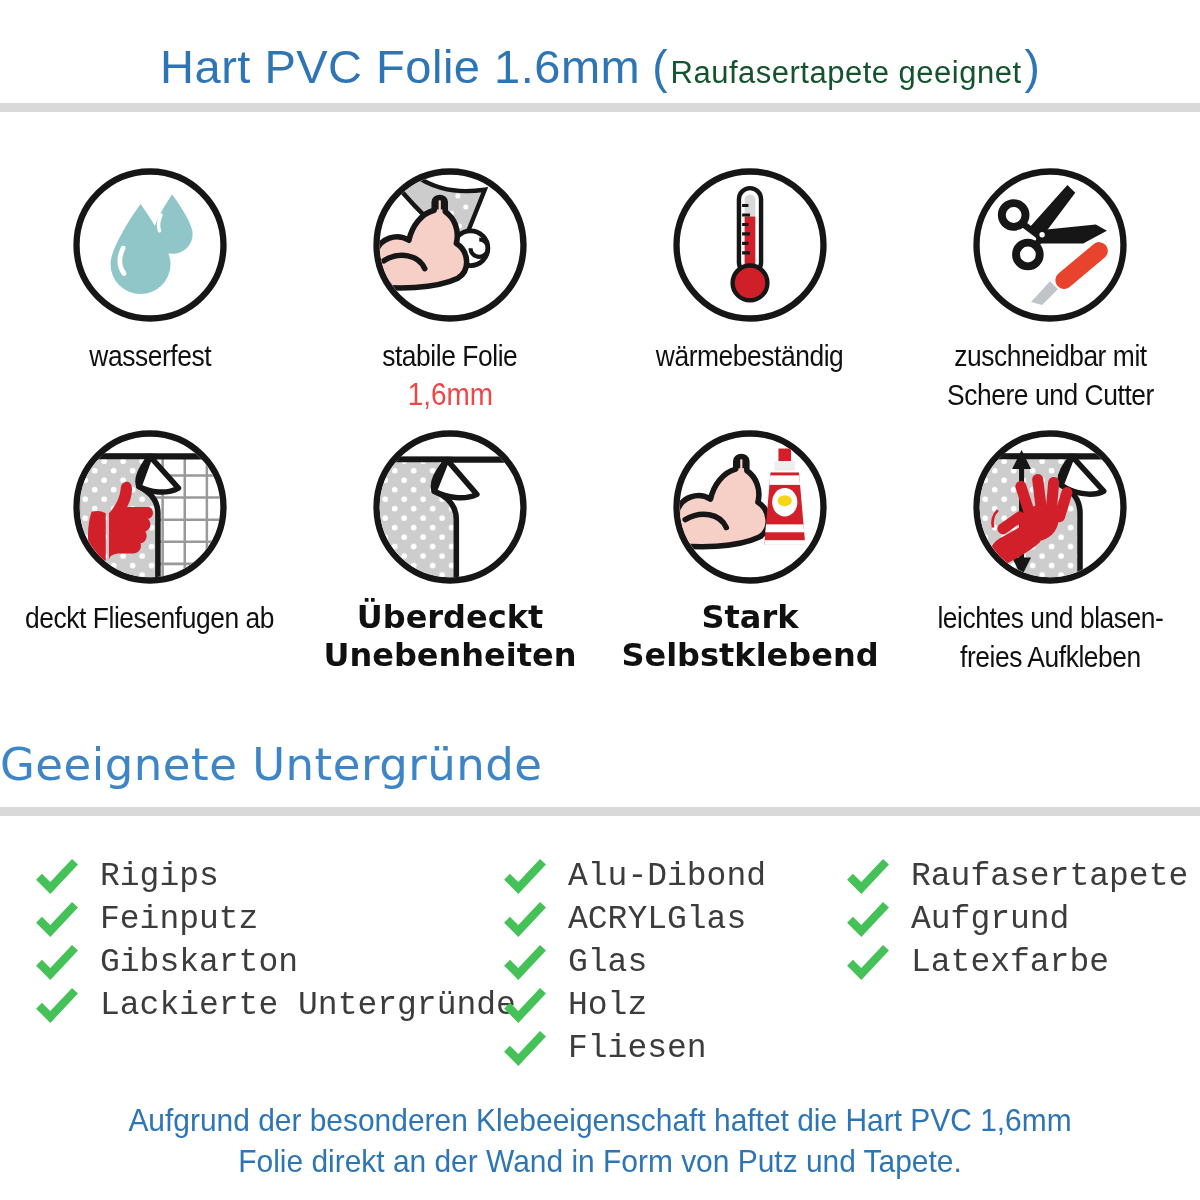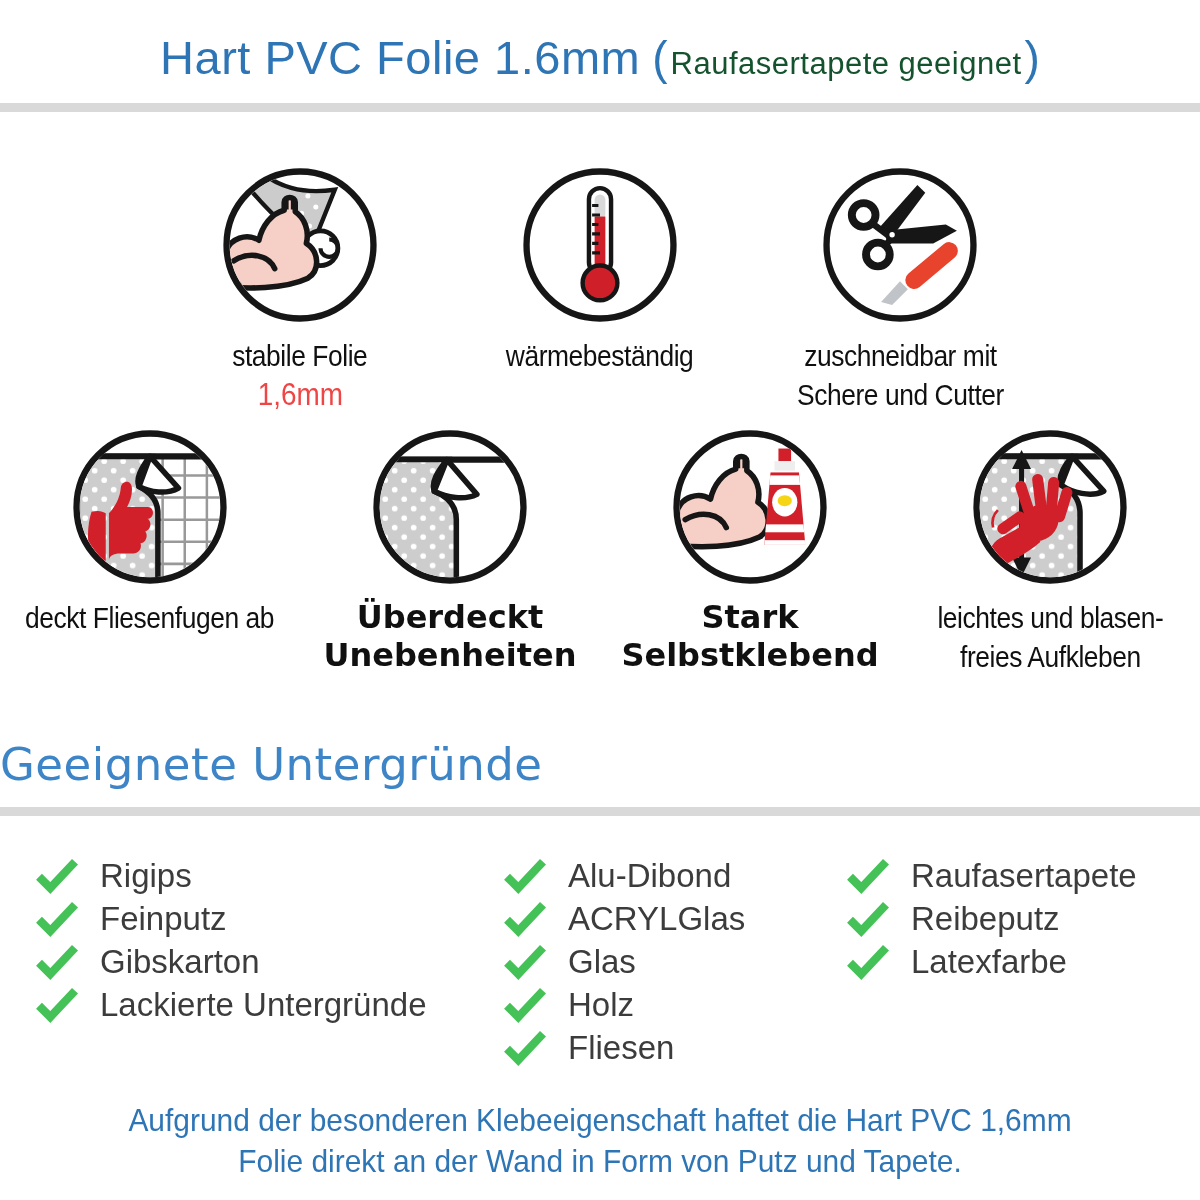--- a/index.html
+++ b/index.html
@@ -1,21 +1,21 @@
 <!DOCTYPE html>
 <html style="--blue: #2e75b6; --heading-blue: #3d85c6; --thickness: #ef4545; --divider: #d9d9d9;"><head>
 <meta charset="utf-8">
 <style>
   html,body { margin:0; padding:0; background:#fff; }
   .page {
     position:relative; width:1200px; height:1200px; background:#fff; overflow:hidden;
     font-family:"Liberation Sans", sans-serif;
   }
   
-  .header { height:103px; display:flex; align-items:flex-start; justify-content:center; padding-top:0; }
+  .header { height:103px; display:flex; align-items:center; justify-content:center; padding-top:0; }
   .header-inner { display:flex; align-items:baseline; margin-top:30px; }
   .title { font-size:47px; color:var(--blue,#2e75b6); margin-right:12px; letter-spacing:0.5px; }
   .paren { font-size:46px; color:var(--blue,#2e75b6); }
   .subtitle { font-size:31px; color:#14532d; letter-spacing:0.5px; padding:0 3px; }
   .divider { height:9px; background:var(--divider,#d9d9d9); width:100%; }
   
   .features-row { display:flex; justify-content:center; }
   .features-row.row1 { margin-top:54px; height:262px; }
   .feature { width:300px; display:flex; flex-direction:column; align-items:center; }
   .feature-circle { width:158px; height:158px; }
@@ -35,21 +35,21 @@
     font-size:45px; color:var(--heading-blue,#3d85c6); letter-spacing:0.5px;
   }
   .divider.d2 { margin-top:16px; }
   .substrates { display:flex; padding:42px 0 0 34px; }
   .sub-col { display:flex; flex-direction:column; gap:7px; }
   .sub-col.c0 { width:468px; }
   .sub-col.c1 { width:343px; }
   .sub-col.c2 { flex:1; }
   .substrate-item { display:flex; align-items:center; gap:20px; height:36px; }
   .substrate-label {
-    font-family:Liberation Sans, sans-serif; font-size:33px; color:#3c3c3c; white-space:nowrap;
+    font-family:Liberation Mono, monospace; font-size:33px; color:#3c3c3c; white-space:nowrap;
   }
   .check { width:46px; height:36px; flex:0 0 46px; }
   .check svg { width:46px; height:36px; display:block; }
   
   .footer { margin-top:34px; text-align:center; color:var(--blue,#2e75b6); font-size:31.5px; line-height:41px; transform:scaleX(0.95); }
 </style>
 </head>
 <body>
 
 <div class="page">
@@ -59,20 +59,34 @@
       <span class="title">Hart PVC Folie 1.6mm</span>
       <span class="paren">(</span>
       <span class="subtitle">Raufasertapete geeignet</span>
       <span class="paren">)</span>
     </div>
   </div>
 
   <div class="divider d1"></div>
 
   <div class="features-row row1" id="features-row-1">
+  <div class="feature">
+    <div class="feature-circle">
+<svg viewBox="0 0 100 100" xmlns="http://www.w3.org/2000/svg">
+  <circle cx="50" cy="50" r="46.5" fill="#fff" stroke="#161616" stroke-width="4"></circle>
+  <path d="M44 24 C44 24 25 50 25 62 a19 19 0 0 0 38 0 C63 50 44 24 44 24 Z" fill="#90c6c8"></path>
+  <path d="M64 18 C64 18 52 35 52 43 a12.5 12.5 0 0 0 25 0 C77 35 64 18 64 18 Z" fill="#90c6c8"></path>
+  <path d="M33 52 C30.5 57 30 63 33.5 68" stroke="#fff" stroke-width="3" fill="none" stroke-linecap="round"></path>
+  <path d="M57 31 C55.5 34 55 38 56 41" stroke="#fff" stroke-width="2.2" fill="none" stroke-linecap="round"></path>
+</svg>
+</div>
+    <div class="feature-label">
+          <div>wasserfest</div>
+        </div>
+  </div>
 
   <div class="feature">
     <div class="feature-circle">
 <svg viewBox="0 0 100 100" xmlns="http://www.w3.org/2000/svg">
   <defs>
               <clipPath id="clip2">
                 <circle cx="50" cy="50" r="44.5"></circle>
               </clipPath>
             </defs>
   <circle cx="50" cy="50" r="46.5" fill="#fff" stroke="#161616" stroke-width="4"></circle>
@@ -373,21 +387,21 @@
 </span>
     <span class="substrate-label">Raufasertapete</span>
   </div>
 
   <div class="substrate-item">
     <span class="check">
 <svg viewBox="0 0 30 24" xmlns="http://www.w3.org/2000/svg">
   <path d="M3 12.5 L10.5 20 L27 2.5" fill="none" stroke="#45c257" stroke-width="5.5"></path>
 </svg>
 </span>
-    <span class="substrate-label">Reibeputz</span>
+    <span class="substrate-label">Aufgrund</span>
   </div>
 
   <div class="substrate-item">
     <span class="check">
 <svg viewBox="0 0 30 24" xmlns="http://www.w3.org/2000/svg">
   <path d="M3 12.5 L10.5 20 L27 2.5" fill="none" stroke="#45c257" stroke-width="5.5"></path>
 </svg>
 </span>
     <span class="substrate-label">Latexfarbe</span>
   </div>

